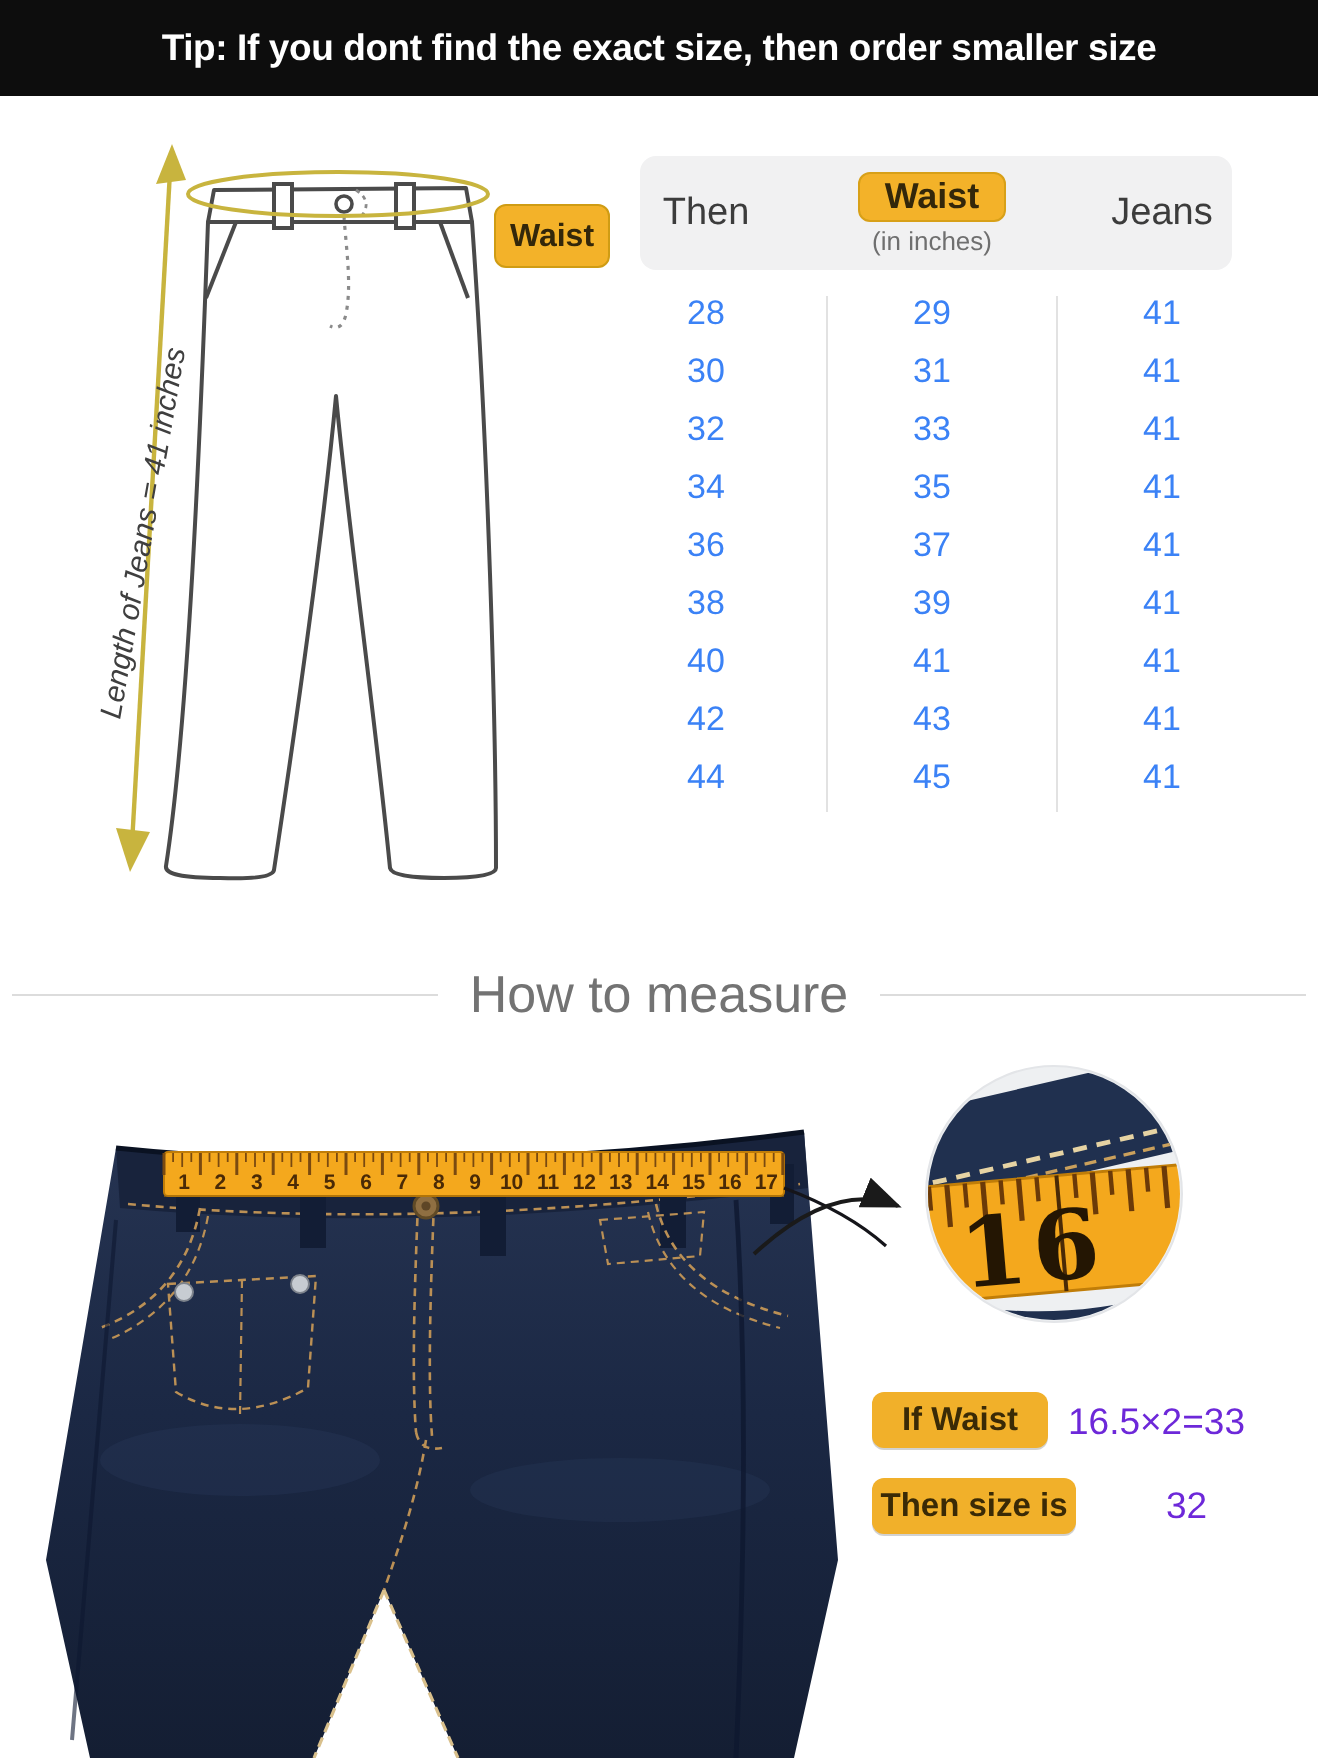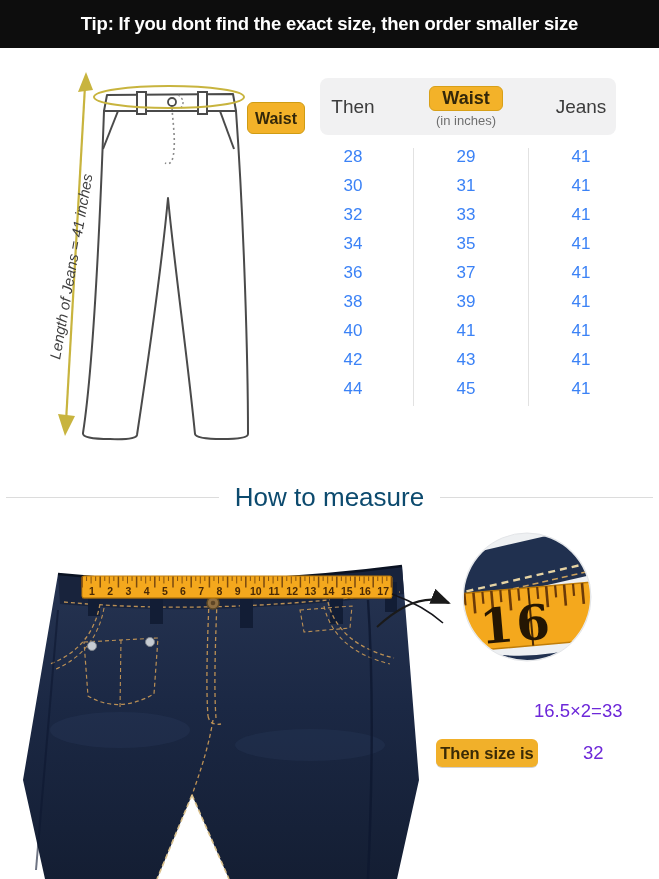--- a/index.html
+++ b/index.html
@@ -29,21 +29,21 @@
   .t-body{margin-top:7px;position:relative;}
   .t-row{display:grid;grid-template-columns:66px 160px 70px;height:29px;align-items:center;justify-items:center;}
   .t-cell{font-size:17px;color:#3b82f6;}
   .vline{position:absolute;top:70px;height:258px;width:1px;background:#e2e2e2;}
   .v1{left:93px;} .v2{left:208px;}
 
   
   .measure-head{position:absolute;left:0;top:480px;width:659px;height:34px;
           display:flex;align-items:center;padding:0 6px;box-sizing:border-box;}
   .measure-head .line{flex:1;height:1px;background:#dcdcdc;}
-  .measure-head h2{margin:16px 16px;font-size:26px;font-weight:400;color:#0c4a6e;white-space:nowrap;}
+  .measure-head h2{margin:16px 16px;font-size:26px;font-weight:400;color:#737373;white-space:nowrap;}
 
   
   .photo-svg{position:absolute;left:0;top:530px;width:659px;height:349px;}
   .badge{position:absolute;background:#F1B02A;border-radius:6px;color:#3a2a06;font-weight:bold;
          font-size:16.5px;display:flex;align-items:center;justify-content:center;
          box-shadow:0 1px 0 rgba(0,0,0,0.18);}
   .badge-if{left:436px;top:696px;width:88px;height:28px;}
   .badge-then{left:436px;top:739px;width:102px;height:28px;}
   .badge-val{position:absolute;font-size:18.5px;color:#6d28d9;}
   .val-if{left:534px;top:700px;}
@@ -325,17 +325,18 @@
         <line x1="531" y1="58" x2="531" y2="116" stroke="#4a2a06" stroke-width="2"></line>
         <text x="516" y="110" text-anchor="middle" font-family="DejaVu Serif, serif" font-weight="bold" font-size="48" fill="#241603" letter-spacing="3">16</text>
       </g>
       <g>
         <path d="M452,116 Q530,138 602,110 L607,150 L448,150 Z" fill="#20304f"></path>
         <path d="M460,125 Q532,144 598,118" stroke="#e6d3a3" stroke-width="2.4" stroke-dasharray="7,5" fill="none"></path>
       </g>
     </g>
   </svg>
 
+  <div class="badge badge-if">If Waist</div>
   <div class="badge-val val-if">16.5×2=33</div>
   <div class="badge badge-then">Then size is</div>
   <div class="badge-val val-then">32</div>
 
 </div>
 
 </body></html>

